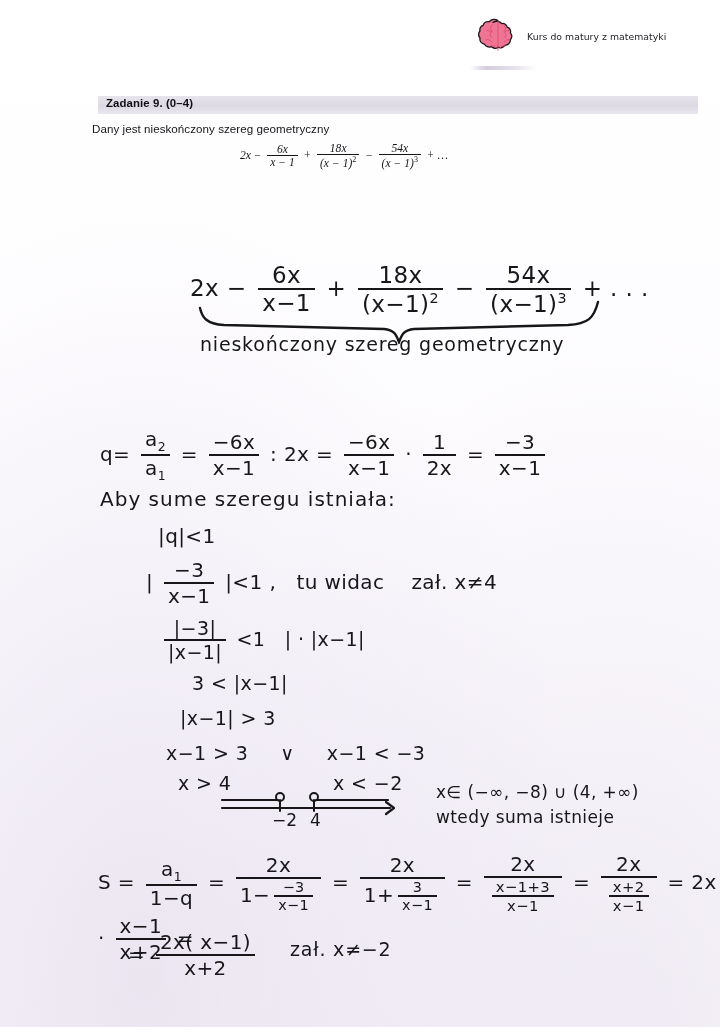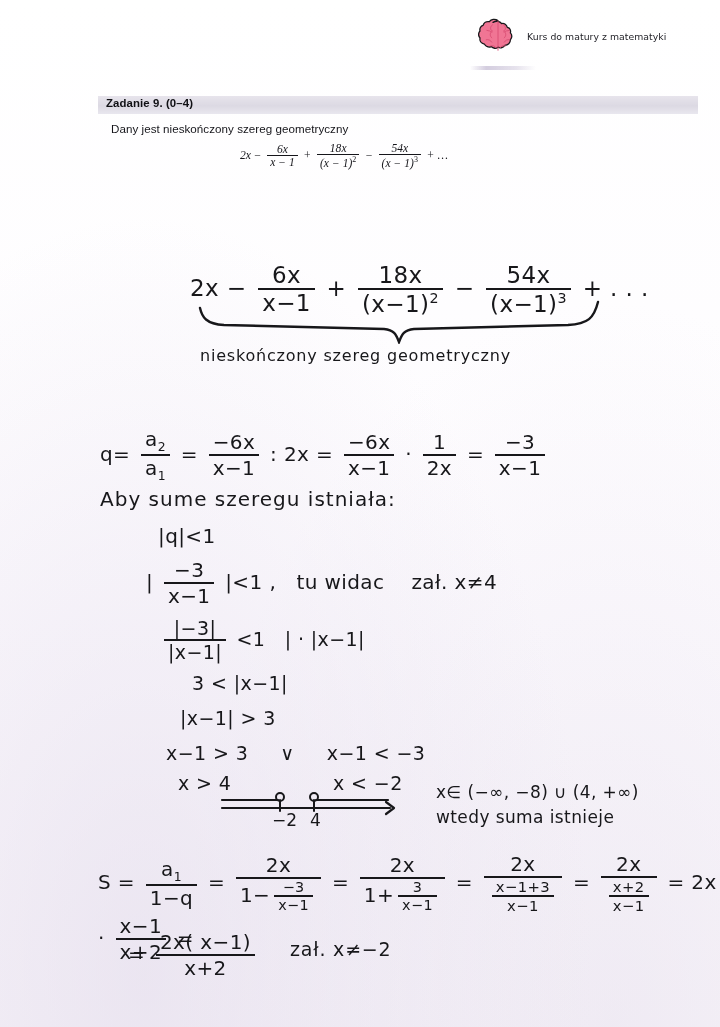--- a/index.html
+++ b/index.html
@@ -38,21 +38,21 @@
   
   .task-band {
     position:absolute; left:98px; top:96px; width:600px; height:18px;
     background:linear-gradient(180deg,#e7e4ec 0%,#dcd9e3 55%,#e9e7ef 100%);
   }
   .task-band-label {
     position:absolute; left:106px; top:97px;
     font-size:11.4px; font-weight:bold; color:#101014; letter-spacing:.1px;
   }
   .printed { color:#15151a; font-size:11.6px; letter-spacing:.05px; }
-  .p-line1 { position:absolute; left:111px; top:122px; }
+  .p-line1 { position:absolute; left:92px; top:122px; }
   .p-line3 { position:absolute; left:106px; top:192px; width:500px; line-height:1.95; }
   .p-formula { position:absolute; left:240px; top:143px; }
 
   
   .m { font-family:"Liberation Serif", serif; font-style:italic; }
   .mu { font-family:"Liberation Serif", serif; font-style:normal; }
   .frac { display:inline-block; vertical-align:middle; text-align:center; margin:0 3px; position:relative; top:-1px; }
   .frac .num { display:block; padding:0 3px; font-size:11.5px; }
   .frac .den { display:block; padding:0 3px; border-top:1.2px solid #15151a; font-size:11.5px; }
   .sup { font-size:8px; vertical-align:super; }
@@ -66,21 +66,21 @@
   }
   .hf { display:inline-block; text-align:center; vertical-align:middle; margin:0 4px; }
   .hf .n { display:block; padding:0 4px; }
   .hf .d { display:block; padding:0 4px; border-top:2px solid #17171a; }
   .small { font-size:.62em; vertical-align:super; }
   .sub { font-size:.62em; vertical-align:sub; }
 
   
   .hw-series { left:190px; top:262px; font-size:23px; }
   .brace { position:absolute; left:196px; top:300px; width:406px; height:44px; }
-  .hw-braceLabel { left:200px; top:346px; font-size:16px; letter-spacing:.8px; }
+  .hw-braceLabel { left:200px; top:333px; font-size:19px; letter-spacing:.8px; }
 
   .hw-zal   { left:100px; top:392px; font-size:20px; }
   .hw-q     { left:100px; top:427px; font-size:20px; }
   .hw-aby   { left:100px; top:487px; font-size:20px; letter-spacing:1px; }
   .hw-qabs  { left:158px; top:524px; font-size:20px; }
   .hw-qfrac { left:146px; top:558px; font-size:20px; }
   .hw-div   { left:160px; top:617px; font-size:19px; }
   .hw-3lt   { left:192px; top:672px; font-size:19px; }
   .hw-abs3  { left:180px; top:707px; font-size:19px; }
   .hw-alt   { left:166px; top:742px; font-size:19px; }

